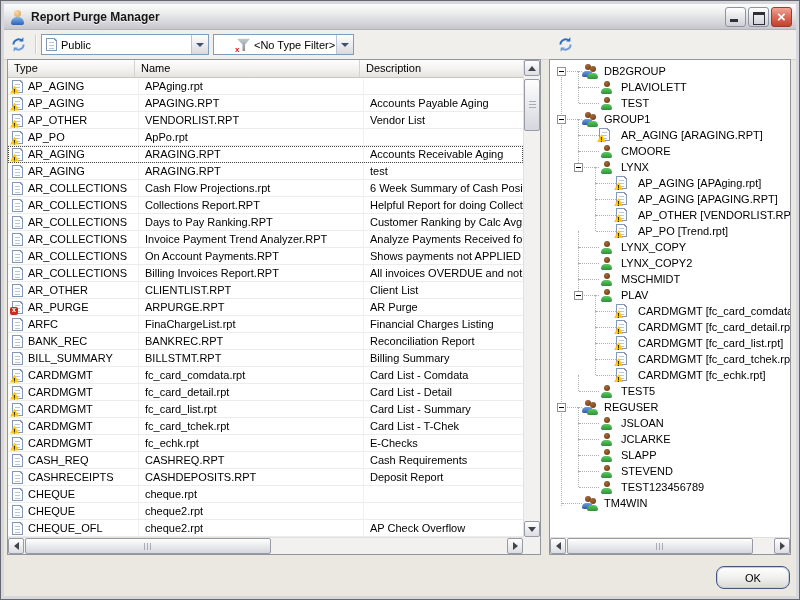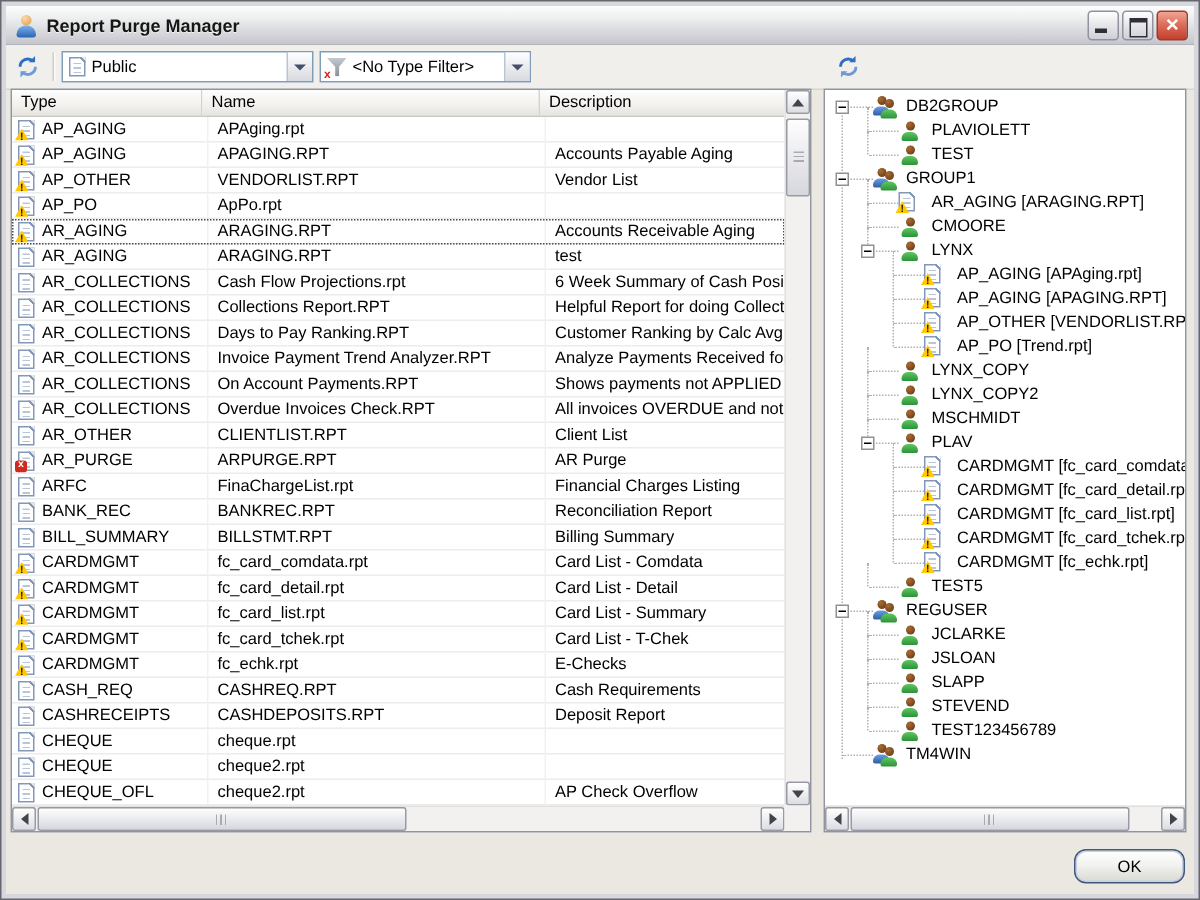--- a/index.html
+++ b/index.html
@@ -164,21 +164,21 @@
         <span class="tool-sep" style="left:31px;"></span>
         <div class="combo" style="left:37px;width:168px;">
           <span class="icon-doc" style="margin-left:4px;">
               <span class="fold"></span>
             </span>
           <span class="combo-value">Public</span>
           <span class="combo-btn">
               <i class="tri-down"></i>
             </span>
         </div>
-        <div class="combo" style="left:209px;width:141px;">
+        <div class="combo" style="left:209px;width:141px;padding-left:19px;">
           <span class="funnel" style="margin-left:4px;"></span>
           <span class="combo-value">&lt;No Type Filter&gt;</span>
           <span class="combo-btn">
               <i class="tri-down"></i>
             </span>
         </div>
         <button class="tool-btn" style="left:551px;">
           <svg class="refresh-svg" width="17" height="17" viewBox="0 0 16 16">
             <path d="M3.2 8a4.8 4.8 0 0 1 8.2-3.4" fill="none" stroke="#2f6fc1" stroke-width="1.8"></path>
             <path d="M12.6 1.2v4h-4z" fill="#2f6fc1"></path>
@@ -367,21 +367,21 @@
             </div>
 
             <div class="tr" data-icon="report-plain">
               <div class="td td-type">
                 <span class="icon-doc">
                   <span class="fold"></span>
                 </span>
                 <span>AR_COLLECTIONS</span>
               </div>
               <div class="td td-name">
-                <span>Overdue Invoices Check.RPT</span>
+                <span>Billing Invoices Report.RPT</span>
               </div>
               <div class="td td-desc">
                 <span>All invoices OVERDUE and not paid</span>
               </div>
             </div>
 
             <div class="tr" data-icon="report-plain">
               <div class="td td-type">
                 <span class="icon-doc">
                   <span class="fold"></span>
@@ -830,29 +830,29 @@
                 <span class="person blue pa"></span><span class="person pb"></span><span class="fold"></span>
               </span>
               <span class="nlabel">REGUSER</span>
             </div>
 
             <div class="tnode lvl1" data-icon="user">
 
               <span class="nicon">
                 <span class="person pb"></span><span class="fold"></span>
               </span>
+              <span class="nlabel">JSLOAN</span>
+            </div>
+
+            <div class="tnode lvl1" data-icon="user">
+
+              <span class="nicon">
+                <span class="person pb"></span><span class="fold"></span>
+              </span>
               <span class="nlabel">JCLARKE</span>
-            </div>
-
-            <div class="tnode lvl1" data-icon="user">
-
-              <span class="nicon">
-                <span class="person pb"></span><span class="fold"></span>
-              </span>
-              <span class="nlabel">JSLOAN</span>
             </div>
 
             <div class="tnode lvl1" data-icon="user">
 
               <span class="nicon">
                 <span class="person pb"></span><span class="fold"></span>
               </span>
               <span class="nlabel">SLAPP</span>
             </div>
 

